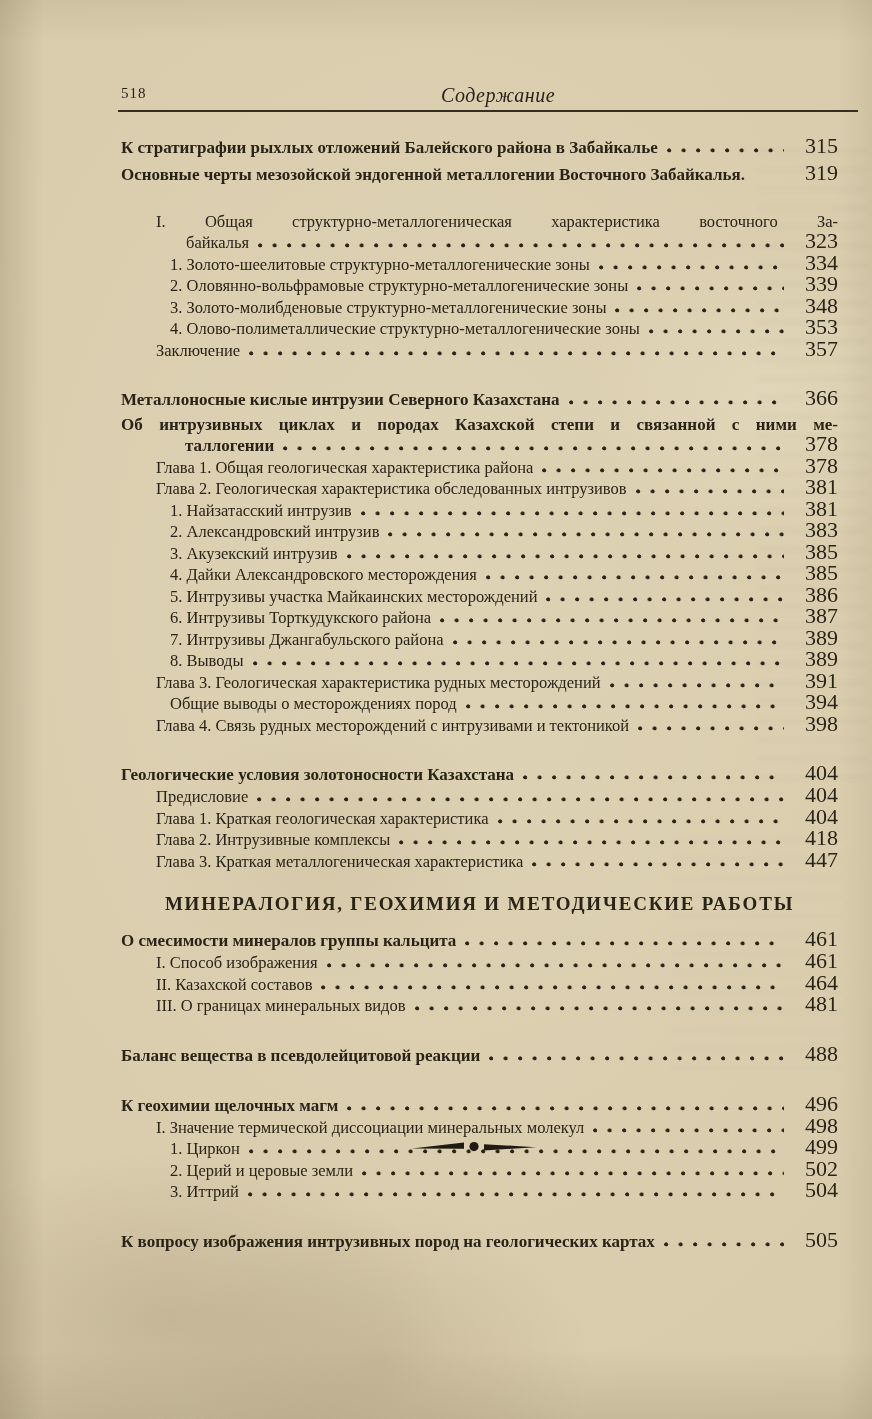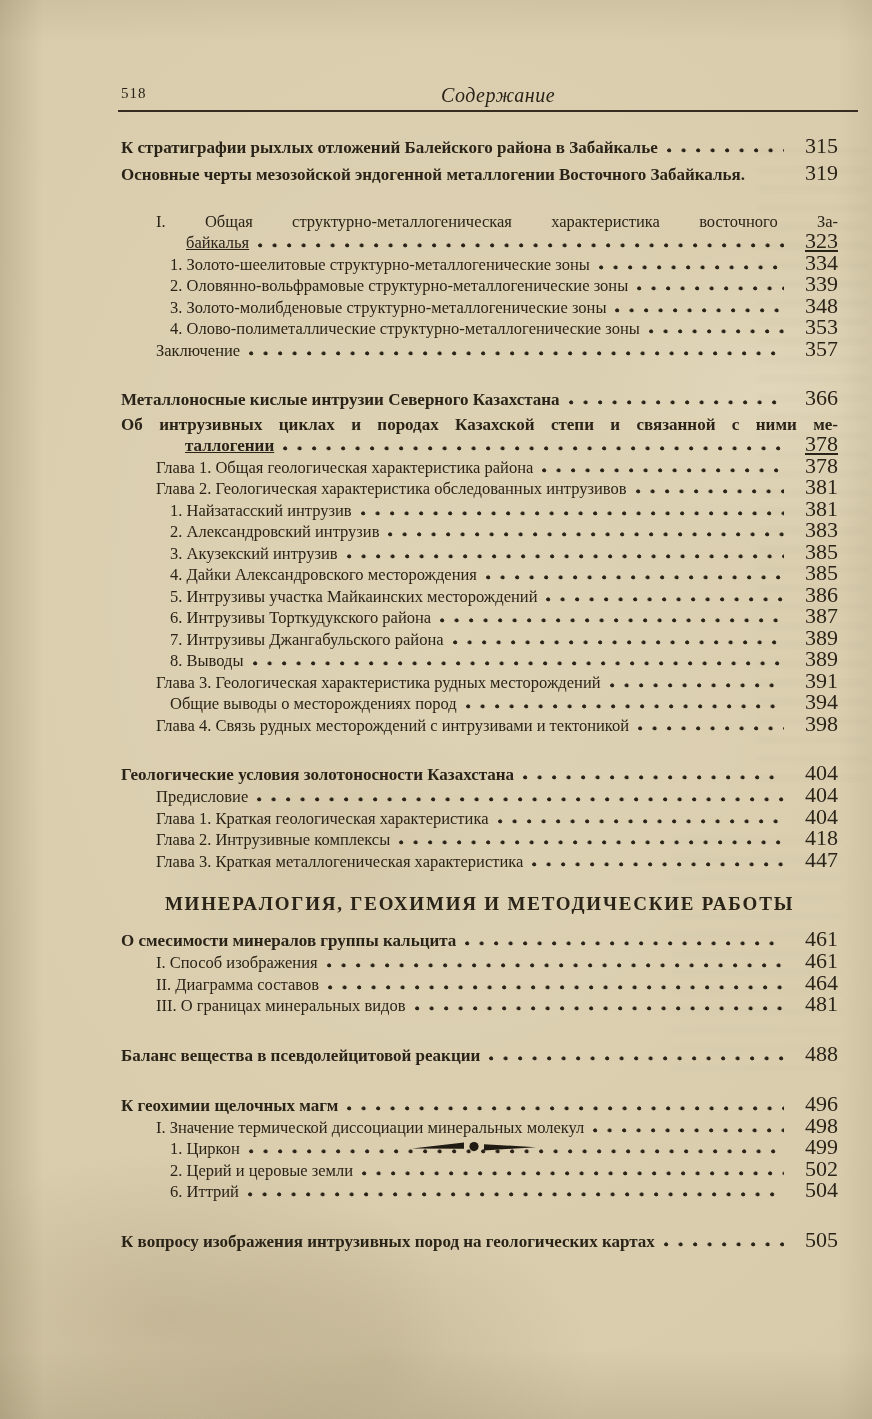--- a/index.html
+++ b/index.html
@@ -43,21 +43,21 @@
   .rule {
     position:absolute; left:118px; top:110px; width:740px; height:2px;
     background:#352d1f;
   }
   #toc {
     position:absolute; left:121px; top:131px; width:717px;
     color:#2a2318; font-size:16.5px;
   }
   .entry { display:flex; align-items:baseline; line-height:18.5px; margin-top:1px; position:relative; }
   .block { margin-top:1px; }
-  .block .entry { margin-top:0;text-decoration:underline; }
+  .block .entry { margin-top:0; }
   .bold-e { font-weight:700; font-size:17px; line-height:21px; margin-top:4px;justify-content:flex-end; }
   .block.bold-e { line-height:21px; }
   .group { margin-top:27px; }
   .i0 { padding-left:0; }
   .i1 { padding-left:35px; }
   .i2 { padding-left:49px; }
   .t { white-space:pre-wrap; }
   .hang-s { padding-left:30px; }
   .hang-b { padding-left:64px; }
   .jline { text-align:justify; text-align-last:justify; }
@@ -246,21 +246,21 @@
       <span class="t">О смесимости минералов группы кальцита</span>
       <span class="dots"></span>
       <span class="pg">461</span>
     </div>
     <div class="entry i1">
       <span class="t">I. Способ изображения</span>
       <span class="dots"></span>
       <span class="pg">461</span>
     </div>
     <div class="entry i1">
-      <span class="t">II. Диаграмма составов</span>
+      <span class="t">II. Казахской составов</span>
       <span class="dots"></span>
       <span class="pg">464</span>
     </div>
     <div class="entry i1">
       <span class="t">III. О границах минеральных видов</span>
       <span class="dots"></span>
       <span class="pg">481</span>
     </div>
     <div class="entry bold-e i0 group">
       <span class="t">Баланс вещества в псевдолейцитовой реакции</span>
@@ -281,21 +281,21 @@
       <span class="t">1. Циркон</span>
       <span class="dots"></span>
       <span class="pg">499</span>
     </div>
     <div class="entry i2">
       <span class="t">2. Церий и церовые земли</span>
       <span class="dots"></span>
       <span class="pg">502</span>
     </div>
     <div class="entry i2">
-      <span class="t">6. Иттрий</span>
+      <span class="t">3. Иттрий</span>
       <span class="dots"></span>
       <span class="pg">504</span>
     </div>
     <div class="entry bold-e i0 group">
       <span class="t">К вопросу изображения интрузивных пород на геологических картах</span>
       <span class="dots"></span>
       <span class="pg">505</span>
     </div>
   </div>
 

